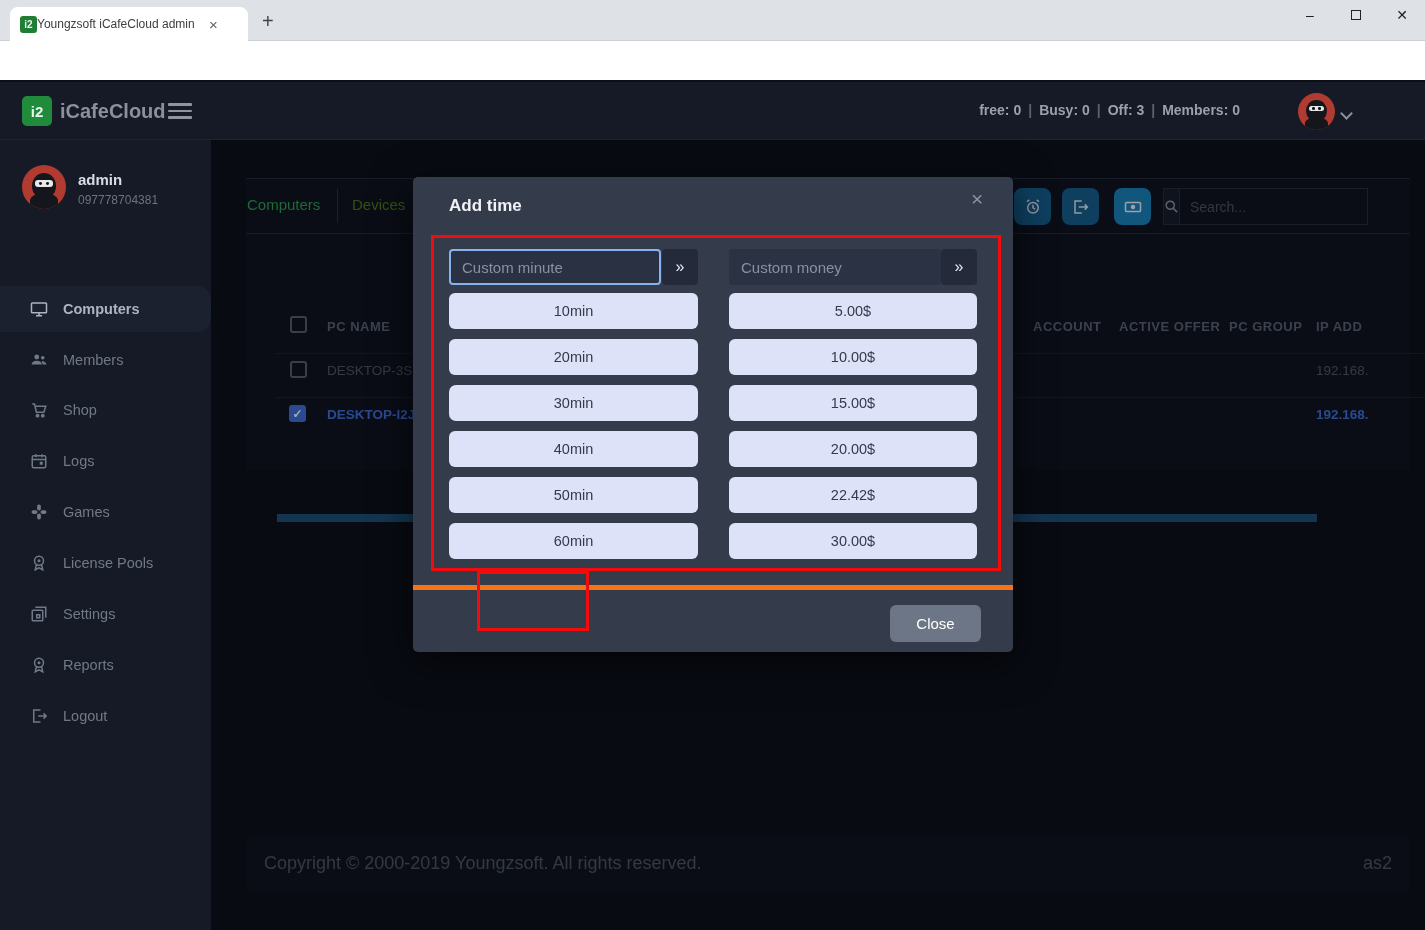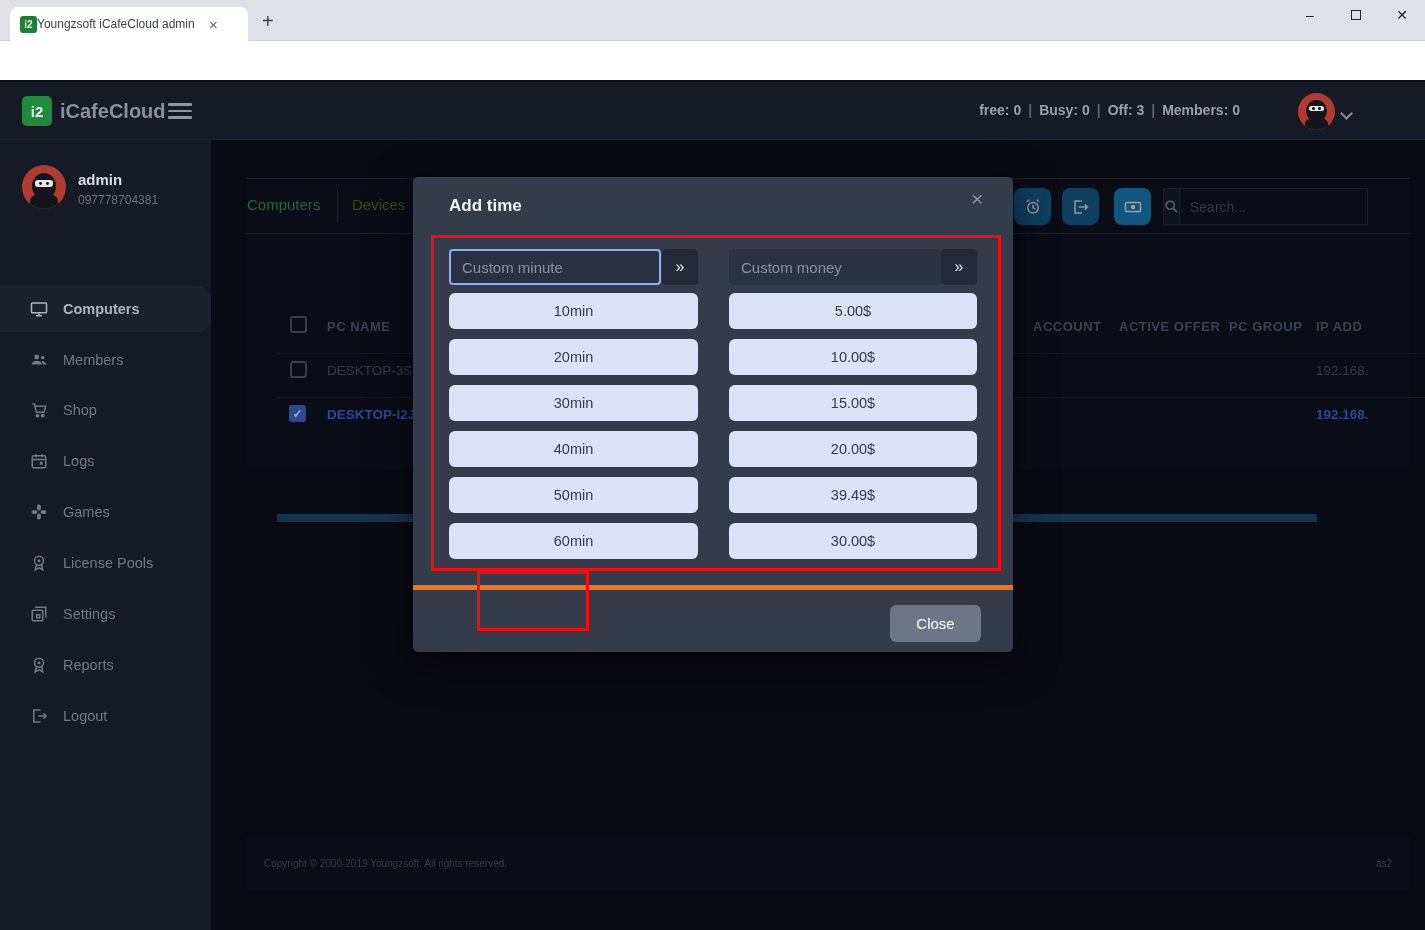--- a/index.html
+++ b/index.html
@@ -90,21 +90,21 @@
   .checkbox.checked { border-color:#3e6fd9; background:#3e6fd9; color:#fff; font-size:12px; font-weight:bold;
     display:flex; align-items:center; justify-content:center; }
   .th { top:140px; font-size:13px; font-weight:bold; color:#596172; letter-spacing:.5px; white-space:nowrap; }
   .row-line { left:30px; width:1380px; height:1px; background:#1a2030; }
   .cell { font-size:13.5px; color:#4f5765; white-space:nowrap; }
   .cell.sel { color:#3e6fd9; font-weight:bold; }
   #progress-bar { left:31px; top:335px; width:1040px; height:8px; background:#1e4f78; }
 
   #page-footer { left:246px; top:755px; width:1164px; height:56px; background:#0e121c; border-radius:3px;
     display:flex; align-items:center; justify-content:space-between; padding:0 18px; }
-  #page-footer div { font-size:10px; color:#4d5464; }
+  #page-footer div { font-size:18px; color:#4d5464; }
 
   
   #backdrop { left:211px; top:60px; width:1214px; height:790px; background:rgba(4,6,12,.35); }
   #modal { left:413px; top:97px; width:600px; height:475px; background:#343c4b; border-radius:5px;
     box-shadow:0 10px 40px rgba(0,0,0,.6); }
   #modal-title { left:36px; top:19px; font-size:17px; font-weight:bold; color:#f0f2f5; }
   #modal-close { left:558px; top:10px; font-size:21px; color:#8d94a0; cursor:pointer; }
   .annotation { border:3px solid #f40b0b; pointer-events:none; }
   #annotation-content { left:18px; top:58px; width:570px; height:336px; }
   #annotation-close { left:466px; top:410px; width:112px; height:60px; }
@@ -341,30 +341,30 @@
       <div id="modal-title" class="abs">Add time</div>
       <div id="modal-close" class="abs">×</div>
 
       <input id="minute-input" class="custom-input abs" placeholder="Custom minute" style="">
       <div id="minute-submit" class="submit-btn abs">»</div>
       <input id="money-input" class="custom-input abs" placeholder="Custom money" style="">
       <div id="money-submit" class="submit-btn abs">»</div>
 
       <div class="opt-btn col-min abs" style="top:116px;">10min</div>
       <div class="opt-btn col-min abs" style="top:162px;text-align:right;">20min</div>
-      <div class="opt-btn col-min abs" style="top:208px;">30min</div>
+      <div class="opt-btn col-min abs" style="top:208px;border-radius:7px;">30min</div>
       <div class="opt-btn col-min abs" style="top:254px;">40min</div>
       <div class="opt-btn col-min abs" style="top:300px;">50min</div>
       <div class="opt-btn col-min abs" style="top:346px;">60min</div>
 
       <div class="opt-btn col-money abs" style="top:116px;">5.00$</div>
       <div class="opt-btn col-money abs" style="top:162px;">10.00$</div>
       <div class="opt-btn col-money abs" style="top:208px;">15.00$</div>
       <div class="opt-btn col-money abs" style="top:254px;">20.00$</div>
-      <div class="opt-btn col-money abs" style="top:300px;">39.49$</div>
+      <div class="opt-btn col-money abs" style="top:300px;">22.42$</div>
       <div class="opt-btn col-money abs" style="top:346px;">30.00$</div>
 
       <div id="modal-footer" class="abs">
         <button id="close-button">Close</button>
         <div id="annotation-close" class="annotation abs" style="left:64px; top:-19px;"></div>
       </div>
       <div id="annotation-content" class="annotation abs"></div>
     </div>
 
   </div>

